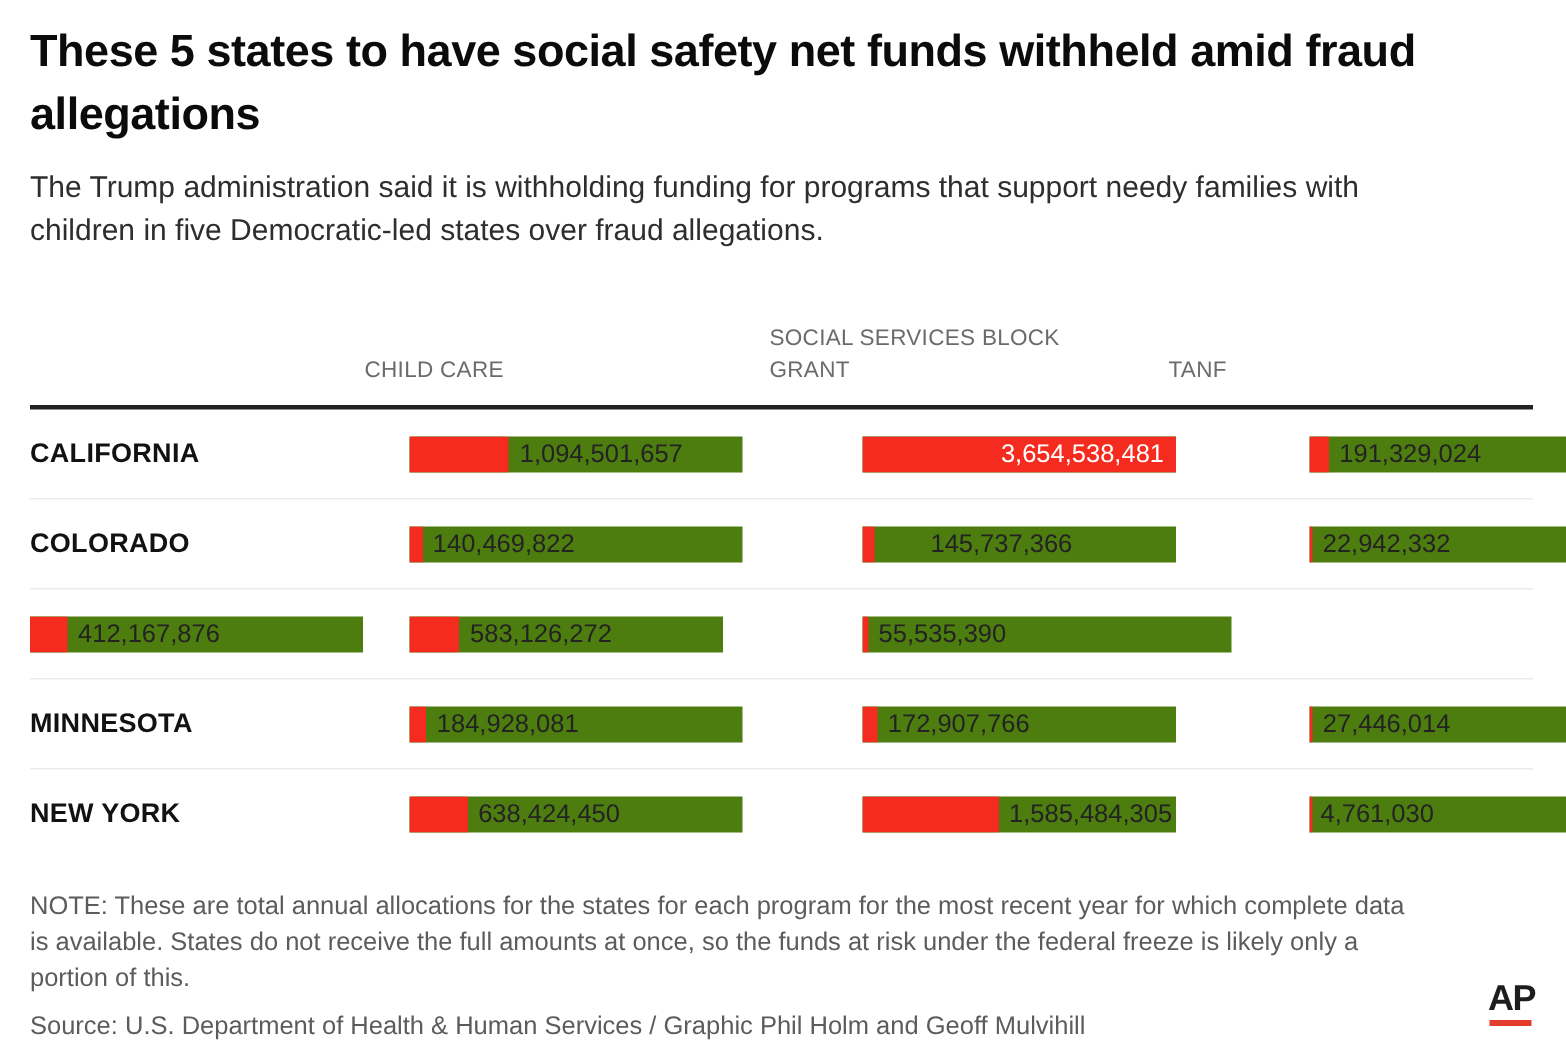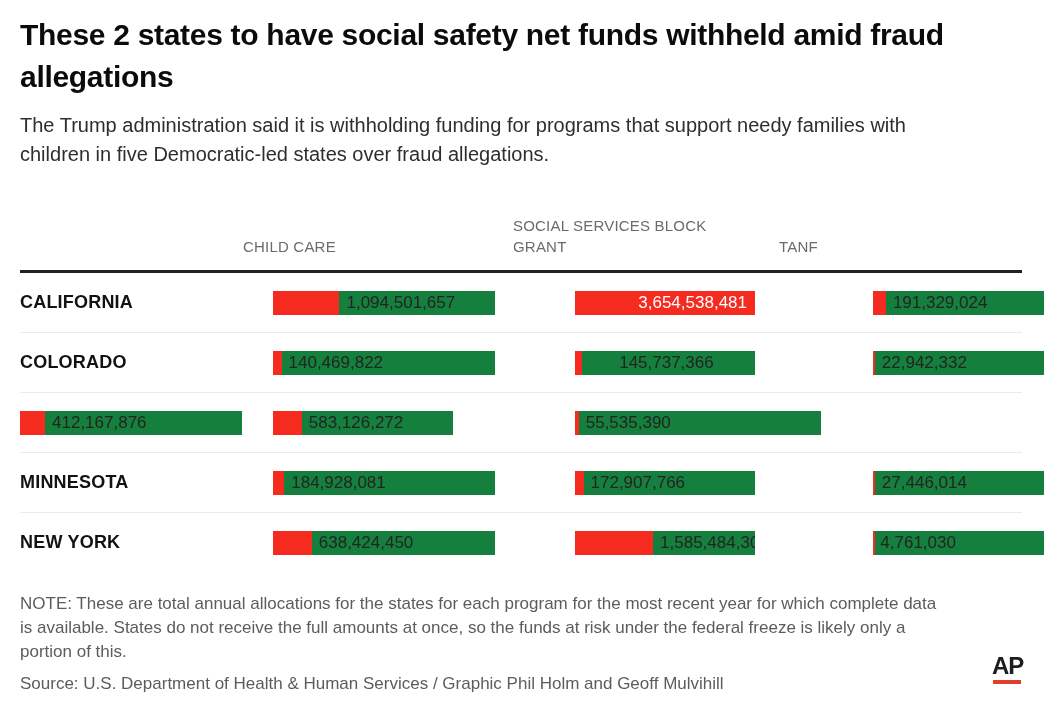--- a/index.html
+++ b/index.html
@@ -29,24 +29,24 @@
     padding-left:2px;max-width:215px;
   }
 
   
   .table{border-top:3.5px solid #222;}
   .row{height:59px;align-items:center;border-bottom:1px solid #ebebeb;gap:32px;}
   .row:last-child{border-bottom:none;}
   .state{font-size:18px;font-weight:bold;color:#121212;letter-spacing:0.2px;}
 
   .track{
-    position:relative;height:24px;background:#15803d;overflow:hidden;
+    position:relative;height:24px;background:#4d7c0f;overflow:hidden;
   }
   .track.c0{width:222px;}
-  .track.c1{width:180px;}
+  .track.c1{width:209px;}
   .track.c2{width:246px;}
   .fill{
     position:absolute;left:0;top:0;bottom:0;background:#F42B1E;
   }
   .val{
     position:absolute;top:50%;transform:translateY(-50%);
     font-size:17px;color:#232323;white-space:nowrap;
   }
   .track.label-inside .val{
     left:auto;right:8px;color:#ffffff;
@@ -69,21 +69,21 @@
     line-height:22px;font-family:"Liberation Sans",sans-serif;
   }
   .ap-logo .ap-bar{
     margin-top:3px;height:4px;width:28px;background:#e33d2e;margin-left:1px;
   }
 </style>
 </head>
 <body>
 
 <div class="wrap">
-  <h1 class="title">These 2 states to have social safety net funds withheld amid fraud allegations</h1>
+  <h1 class="title">These 5 states to have social safety net funds withheld amid fraud allegations</h1>
   <p class="subtitle">The Trump administration said it is withholding funding for programs that support needy families with children in five Democratic-led states over fraud allegations.</p>
 
   <div class="grid col-headers">
     <div></div>
     <div class="col-header">CHILD CARE</div>
     <div class="col-header">SOCIAL SERVICES BLOCK GRANT</div>
     <div class="col-header">TANF</div>
   </div>
 
   <div class="table">

